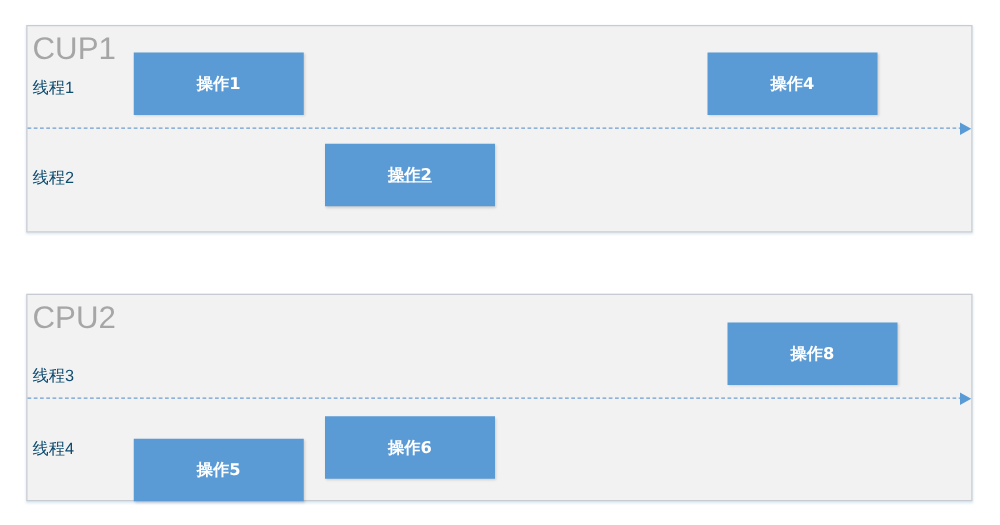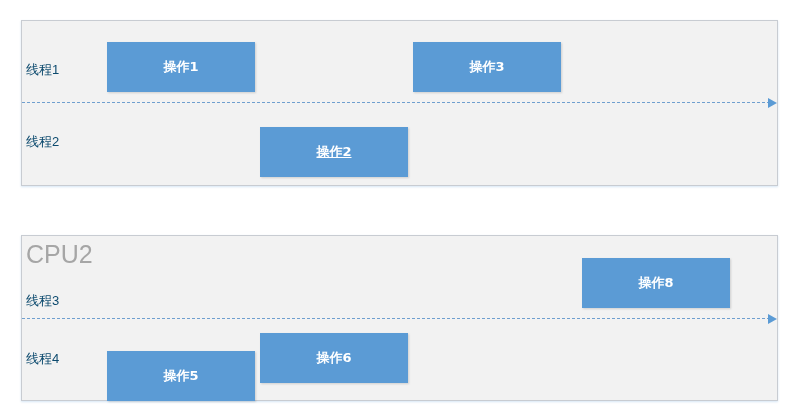--- a/index.html
+++ b/index.html
@@ -2,33 +2,34 @@
 <html><head>
 <meta charset="utf-8">
 <style>
   html, body { margin:0; padding:0; }
   body { width:800px; height:420px; background:#ffffff; position:relative; overflow:hidden; font-family:"DejaVu Sans", sans-serif; }
   .panel { position:absolute; left:21px; width:755px; height:164px; background:#f2f2f2; border:1px solid #c8ccd2; box-shadow:0 1px 2px rgba(91,155,213,0.25); }
   .cpu-title { position:absolute; left:4px; top:6px; font-size:25px; color:#a6a6a6; font-family:"Liberation Sans", sans-serif; line-height:1; }
   .thread-label { position:absolute; left:4px; font-size:13px; color:#0c4a6e; font-family:"Liberation Sans", sans-serif; }
   .timeline { position:absolute; left:0; width:748px; height:0; border-top:1px dashed #6f9fcf; }
   .arrow { position:absolute; width:0; height:0; border-top:5px solid transparent; border-bottom:5px solid transparent; border-left:9px solid #5b9bd5; }
-  .op { position:absolute; width:148px; height:50px; background:#5b9bd5; color:#fff; font-weight:bold; font-size:13px; display:flex; align-items:center; justify-content:center; box-shadow:1px 1px 2px rgba(0,0,0,0.15); font-family:"DejaVu Sans", sans-serif; }
+  .op { position:absolute; width:136px; height:50px; background:#5b9bd5; color:#fff; font-weight:bold; font-size:13px; display:flex; align-items:center; justify-content:center; box-shadow:1px 1px 2px rgba(0,0,0,0.15); font-family:"DejaVu Sans", sans-serif; }
 </style>
 </head>
 <body>
 
 <div class="panel" style="top:20px;">
+  <div class="cpu-title">CUP1</div>
   <div class="thread-label" style="top:40px;">线程1</div>
   <div class="thread-label" style="top:112px;text-align:right;">线程2</div>
   <div class="timeline" style="top:81px;"></div>
   <div class="arrow" style="left:746px; top:77px;"></div>
   <div class="op" style="left:85px; top:21px;">操作1</div>
-  <div class="op" style="left:238px; top:106px;text-decoration:underline;">操作2</div>
-  <div class="op" style="left:391px; top:21px;">操作3</div>
+  <div class="op" style="left:238px; top:94px;text-decoration:underline;">操作2</div>
+  <div class="op" style="left:544px; top:21px;">操作4</div>
 </div>
 
 <div class="panel" style="top:235px;">
   <div class="cpu-title">CPU2</div>
   <div class="thread-label" style="top:56px;">线程3</div>
   <div class="thread-label" style="top:114px;">线程4</div>
   <div class="timeline" style="top:82px;"></div>
   <div class="arrow" style="left:746px; top:78px;"></div>
   <div class="op" style="left:85px; top:115px;">操作5</div>
   <div class="op" style="left:238px; top:97px;">操作6</div>

